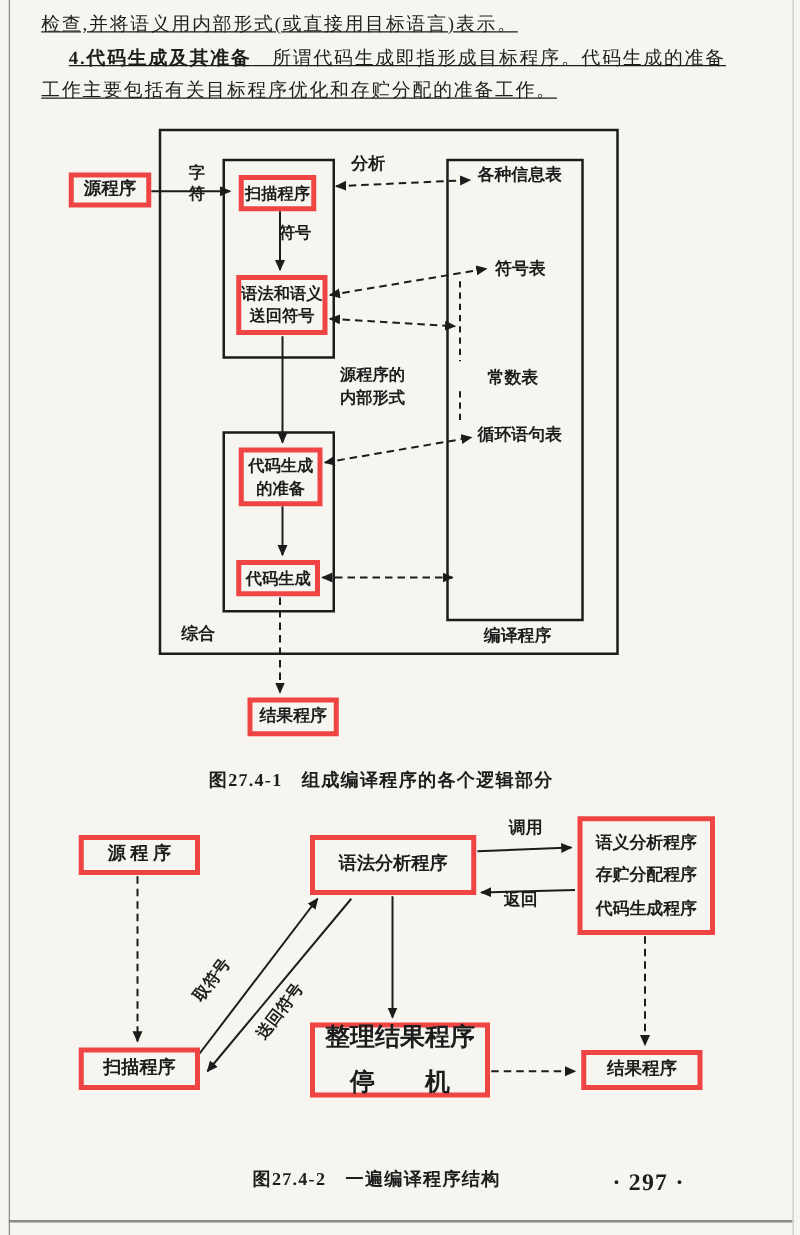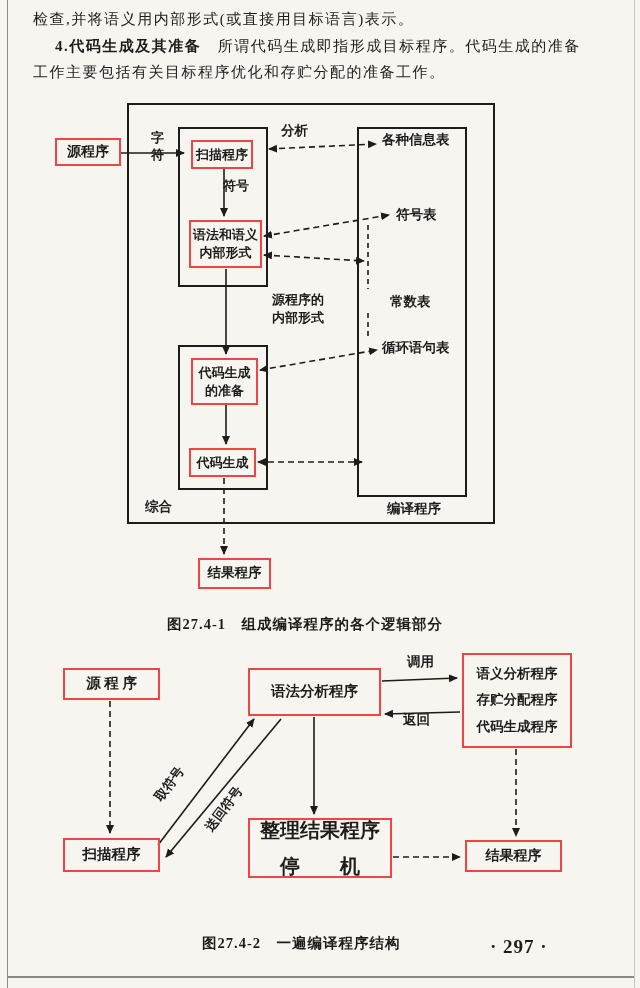--- a/index.html
+++ b/index.html
@@ -5,24 +5,24 @@
   * { box-sizing: border-box; margin: 0; padding: 0; }
   html,body { width: 640px; height: 988px; }
   body { background: #e8e6e1; }
   .page {
     position: relative; width: 640px; height: 988px;
     background: #f7f5ef; overflow: hidden;
     font-family: "Liberation Serif", "DejaVu Serif", serif;
     color: #1d1d1d;
   }
   .edge { position: absolute; background: #8a8a86; }
-  .para { position: absolute; font-size: 15px; letter-spacing: 1.5px; white-space: nowrap; }
+  .para { position: absolute; font-size: 15px; letter-spacing: 1.5px; white-space: nowrap; text-decoration: underline; }
   .b { font-weight: bold; }
   .bx {
-    position: absolute; border: 2px solid #ef4444;
+    position: absolute; border: 4px solid #ef4444;
     display: flex; align-items: center; justify-content: center;
     text-align: center; font-weight: bold; white-space: pre-line; line-height: 1.35;
   }
   .enc { position: absolute; border: 2px solid #1c1c1c; }
   .lbl { position: absolute; font-weight: bold; white-space: pre-line; line-height: 1.4; }
   .cap { position: absolute; font-weight: bold; letter-spacing: 1px; white-space: nowrap; font-size: 14.5px; }
   .rot { transform: rotate(-53deg); transform-origin: center center; }
   svg.conn { position: absolute; left: 0; top: 0; pointer-events: none; }
 </style>
 </head>
@@ -79,21 +79,21 @@
 
   <div class="bx" style="left:55px;top:138px;width:66px;height:28px;font-size:14px;">源程序</div>
   <div class="lbl" style="left:151px;top:130px;font-size:13px;line-height:1.3;">字
 符</div>
 
   <div class="enc" style="left:178px;top:127px;width:90px;height:160px;"></div>
   <div class="bx" style="left:191px;top:140px;width:62px;height:29px;font-size:13px;">扫描程序</div>
   <div class="lbl" style="left:281px;top:122px;font-size:13.5px;">分析</div>
   <div class="lbl" style="left:223px;top:177px;font-size:13px;">符号</div>
   <div class="bx" style="left:189px;top:220px;width:73px;height:48px;font-size:13px;">语法和语义
-内部形式</div>
+送回符号</div>
 
   <div class="lbl" style="left:252px;top:291px;font-size:13px;margin-left:20px;">源程序的
 内部形式</div>
 
   <div class="enc" style="left:178px;top:345px;width:90px;height:145px;"></div>
   <div class="bx" style="left:191px;top:358px;width:67px;height:47px;font-size:13px;">代码生成
 的准备</div>
   <div class="bx" style="left:189px;top:448px;width:67px;height:29px;font-size:13px;">代码生成</div>
   <div class="lbl" style="left:145px;top:498px;font-size:13.5px;">综合</div>
 

